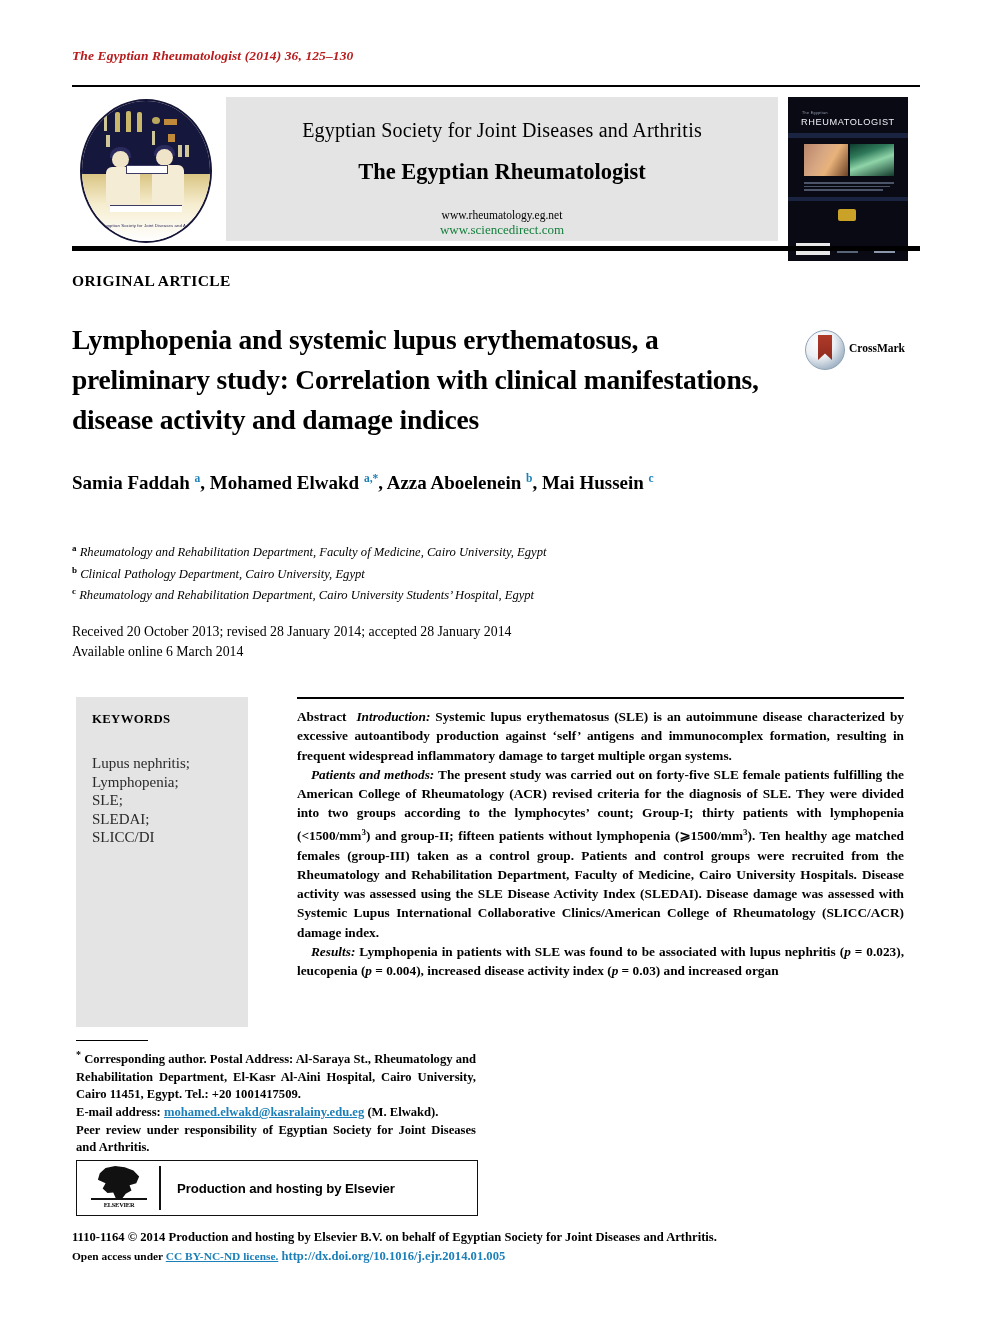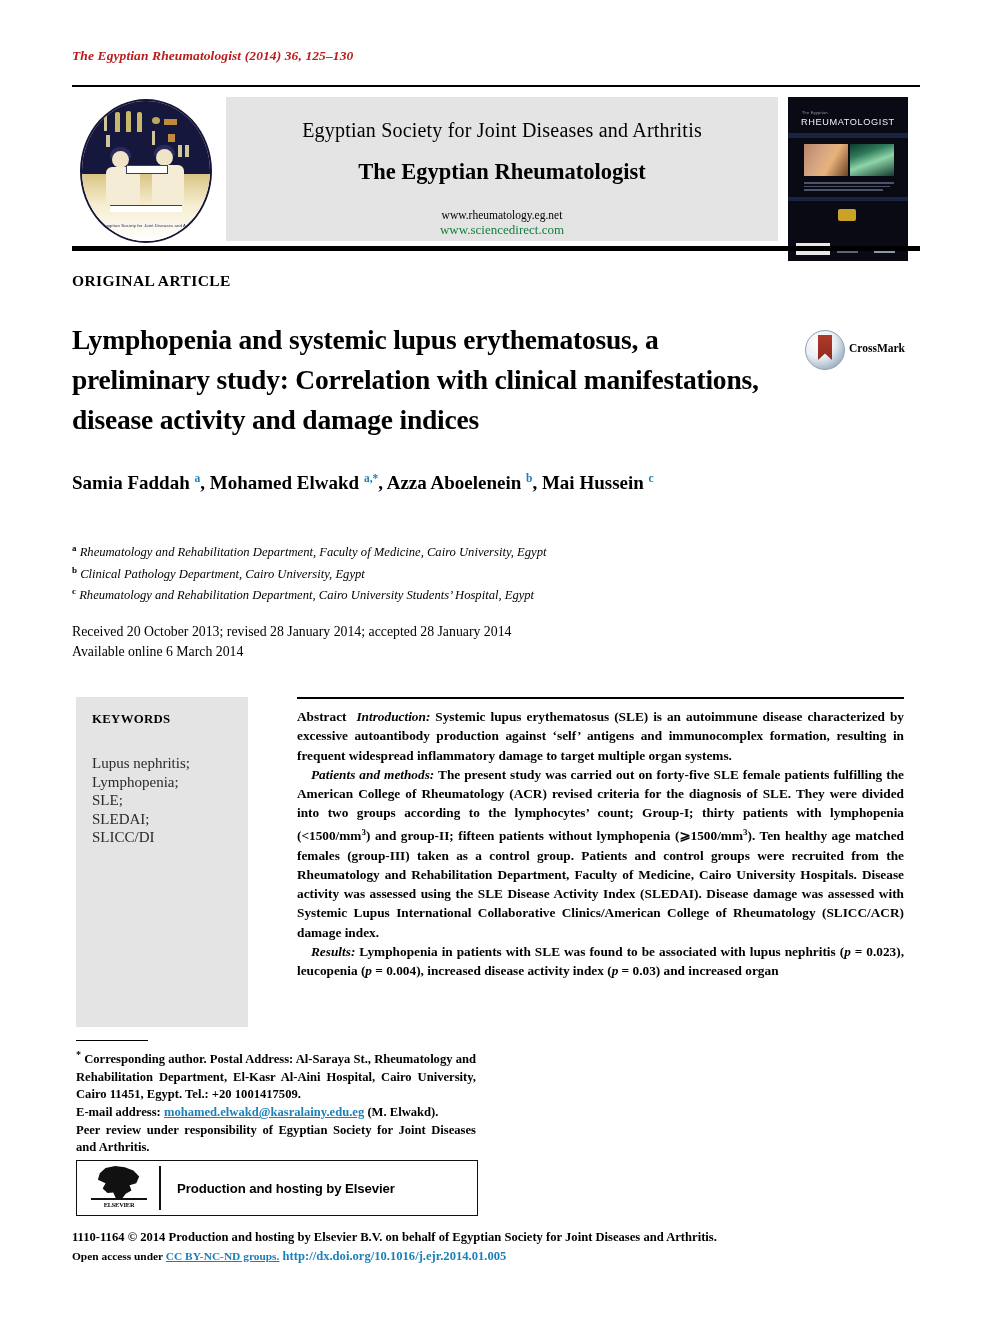--- a/index.html
+++ b/index.html
@@ -598,16 +598,16 @@
     <div class="els-logo">
       <div class="els-tree"></div>
       <div class="els-word">ELSEVIER</div>
     </div>
     <div class="els-div"></div>
     <div class="els-text">Production and hosting by Elsevier</div>
   </div>
 
   <div class="copyline">
       <div>1110-1164 © 2014 Production and hosting by Elsevier B.V. on behalf of Egyptian Society for Joint Diseases and Arthritis.</div>
-      <div><span class="sm">Open access under </span><span class="sm link">CC BY-NC-ND groups.</span> <span class="doi">http://dx.doi.org/10.1016/j.ejr.2014.01.005</span></div>
+      <div><span class="sm">Open access under </span><span class="sm link">CC BY-NC-ND license.</span> <span class="doi">http://dx.doi.org/10.1016/j.ejr.2014.01.005</span></div>
     </div>
 
 </div>
 
 </body></html>

